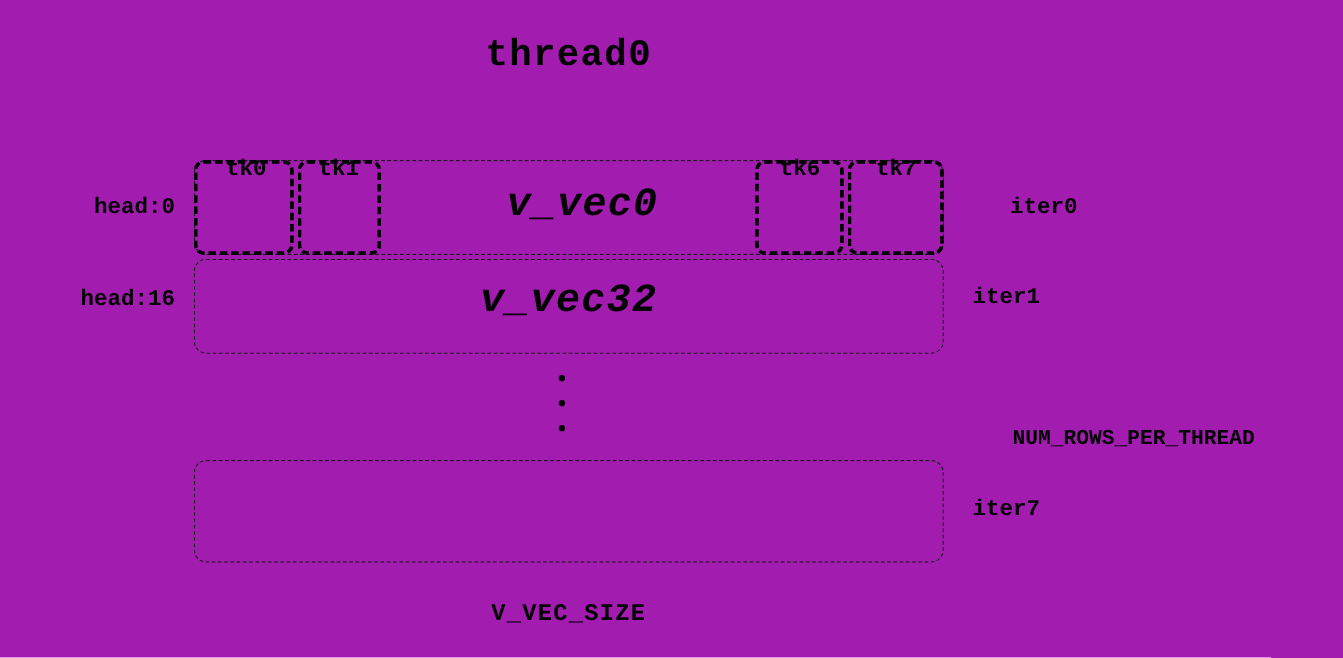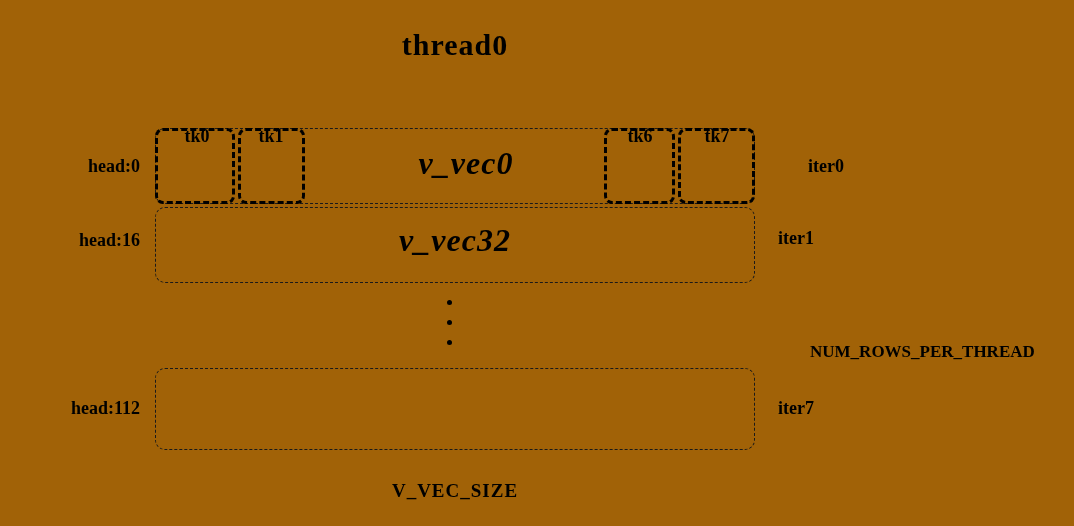--- a/index.html
+++ b/index.html
@@ -4,22 +4,22 @@
 <style>
   html, body {
     margin: 0;
     padding: 0;
     background: #ffffff;
   }
   .stage {
     position: relative;
     width: 1074px;
     height: 526px;
-    background: #a16207;
-    font-family: Liberation Serif, serif;
+    background: #a21caf;
+    font-family: Liberation Mono, monospace;
     color: #000000;
     overflow: hidden;
   }
   .abs { position: absolute; }
 
   .title {
     font-size: 30px;
     font-weight: bold;
     text-align: center;
     letter-spacing: 1px;
@@ -99,18 +99,17 @@
   <div class="abs side-label head-label" style="left:10px; top:230px; width:130px;">head:16</div>
   <div class="abs side-label" style="left:778px; top:228px;">iter1</div>
 
   <div class="abs dot" style="left:447px; top:300px;"></div>
   <div class="abs dot" style="left:447px; top:320px;"></div>
   <div class="abs dot" style="left:447px; top:340px;"></div>
 
   <div class="abs annotation" style="left:810px; top:310px;margin-top:32px;">NUM_ROWS_PER_THREAD</div>
 
   <div class="abs row-box" style="left:155px; top:368px; width:600px; height:82px;"></div>
-  <div class="abs side-label head-label" style="left:10px; top:398px; width:130px;">head:112</div>
   <div class="abs side-label" style="left:778px; top:398px;">iter7</div>
 
   <div class="abs bottom-label" style="left:155px; top:480px; width:600px;">V_VEC_SIZE</div>
 
 </div>
 
 </body></html>

